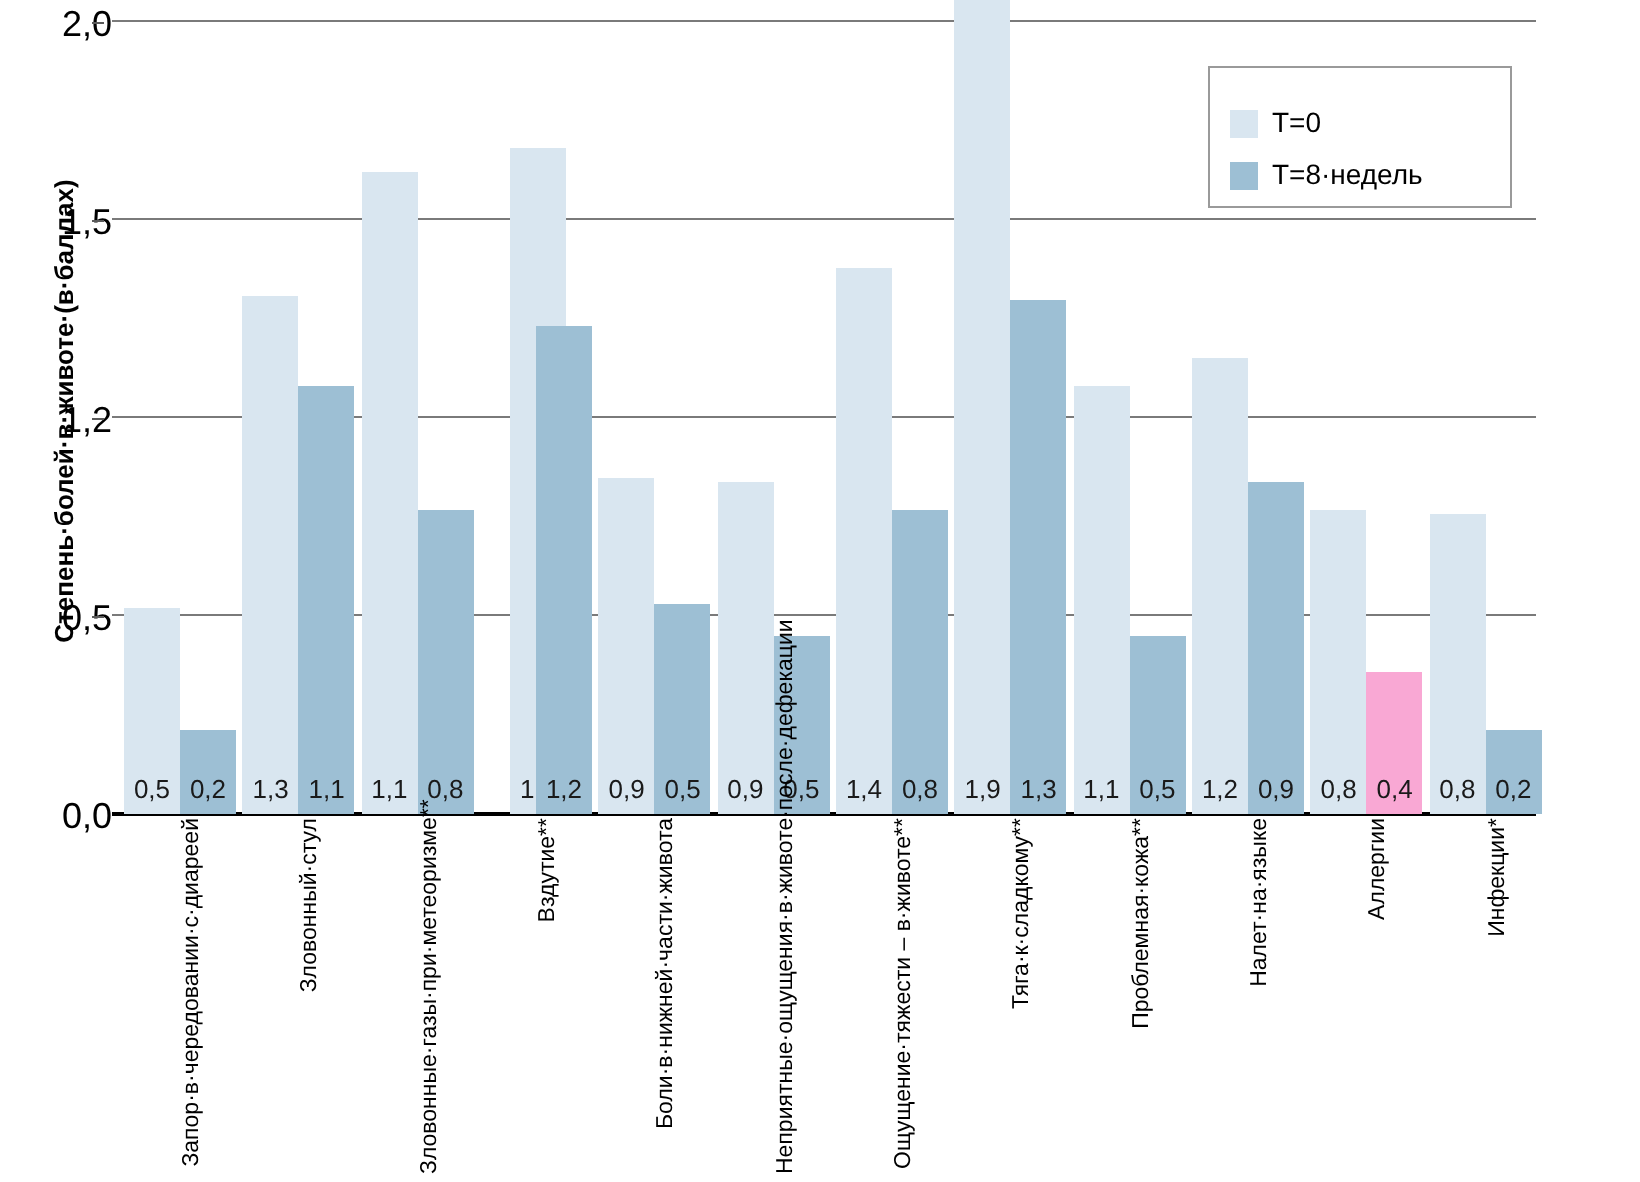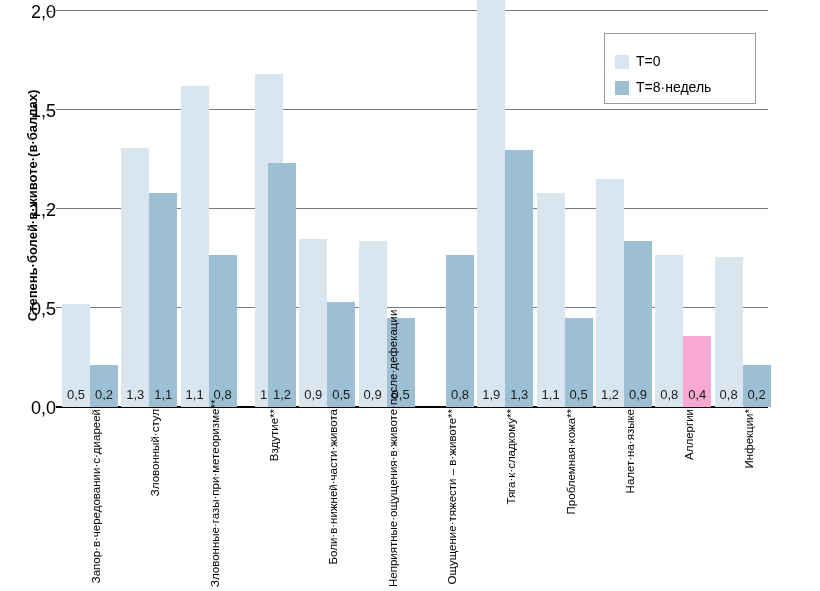--- a/index.html
+++ b/index.html
@@ -227,20 +227,23 @@
         </div>
         <div class="group" style="left: 302.667px; width: 56px;">
           <div class="bar s0" style="width: 28px; left: 0px; height: 166.32px; background: rgb(217, 230, 240);">
             <div class="bar-value">0,9</div>
           </div>
           <div class="bar s1" style="width: 28px; left: 28px; height: 89.1px; background: rgb(157, 191, 212);">
             <div class="bar-value">0,5</div>
           </div>
         </div>
         <div class="group" style="left: 362px; width: 56px;">
+          <div class="bar s0" style="width: 28px; left: 0px; height: 273.24px; background: rgb(217, 230, 240);">
+            <div class="bar-value">1,4</div>
+          </div>
           <div class="bar s1" style="width: 28px; left: 28px; height: 152.46px; background: rgb(157, 191, 212);">
             <div class="bar-value">0,8</div>
           </div>
         </div>
         <div class="group" style="left: 421.333px; width: 56px;">
           <div class="bar s0" style="width: 28px; left: 0px; height: 472px; background: rgb(217, 230, 240);">
             <div class="bar-value">1,9</div>
           </div>
           <div class="bar s1" style="width: 28px; left: 28px; height: 257.4px; background: rgb(157, 191, 212);">
             <div class="bar-value">1,3</div>

